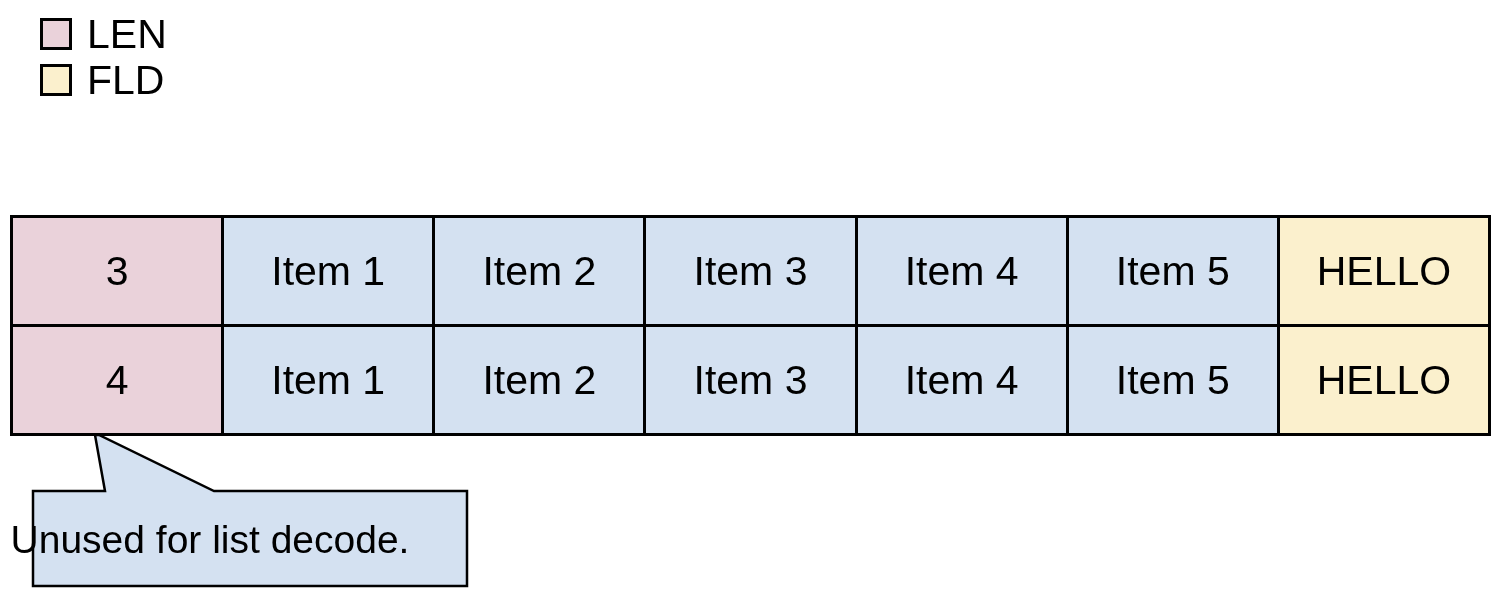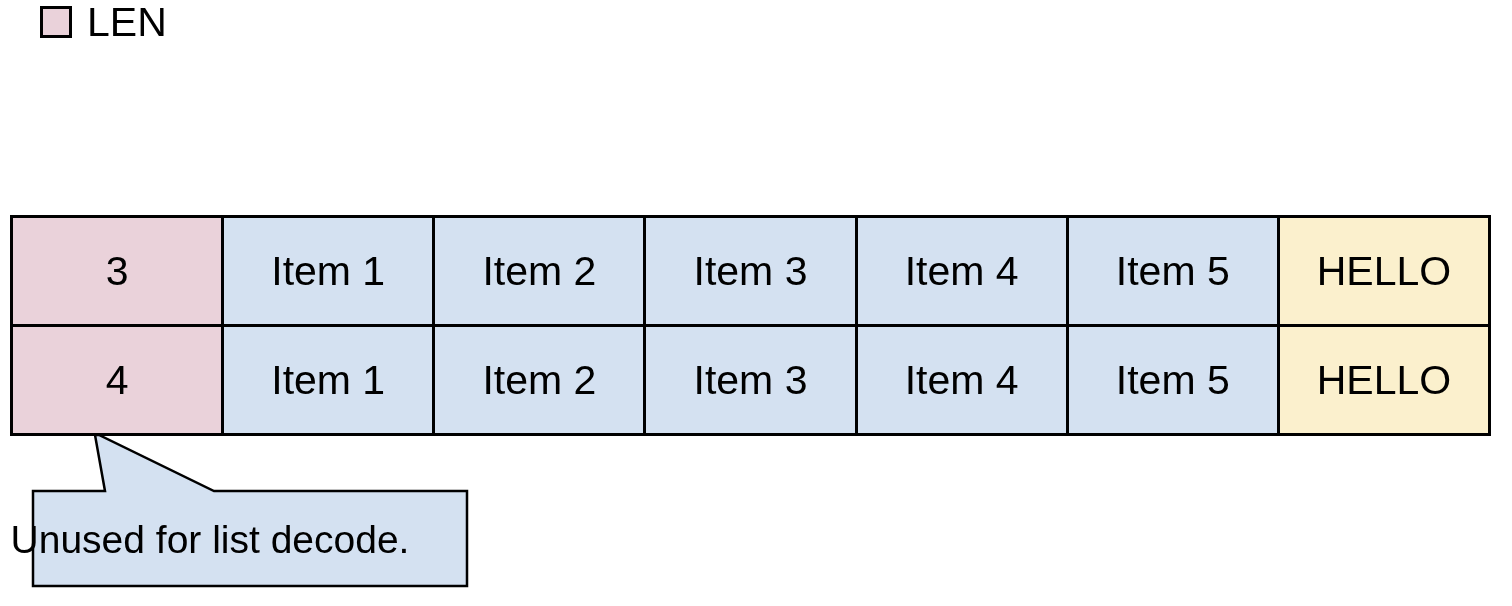--- a/index.html
+++ b/index.html
@@ -21,21 +21,21 @@
     width: 1512px;
     height: 606px;
     background: var(--background);
     overflow: hidden;
   }
 
   
   .legend {
     position: absolute;
     left: 40px;
-    top: 6px;
+    top: 18px;
   }
   .legend-row {
     display: flex;
     align-items: center;
     height: 32px;
     margin-bottom: 14px;
   }
   .swatch {
     width: 32px;
     height: 32px;
@@ -108,20 +108,24 @@
 </head>
 <body>
 
 <div class="canvas">
 
   <div class="legend">
     <div class="legend-row">
       <span class="swatch len"></span>
       <span class="legend-label">LEN</span>
     </div>
+    <div class="legend-row">
+      <span class="swatch fld"></span>
+      <span class="legend-label">FLD</span>
+    </div>
   </div>
 
   <table class="layout">
     <tbody>
       <tr>
         <td class="len">3</td>
         <td class="lst">Item 1</td>
         <td class="lst">Item 2</td>
         <td class="lst">Item 3</td>
         <td class="lst">Item 4</td>

